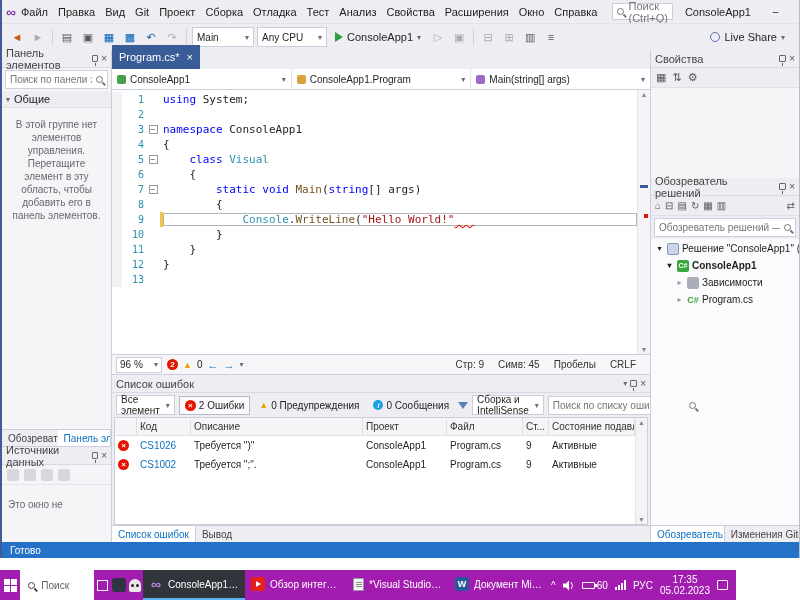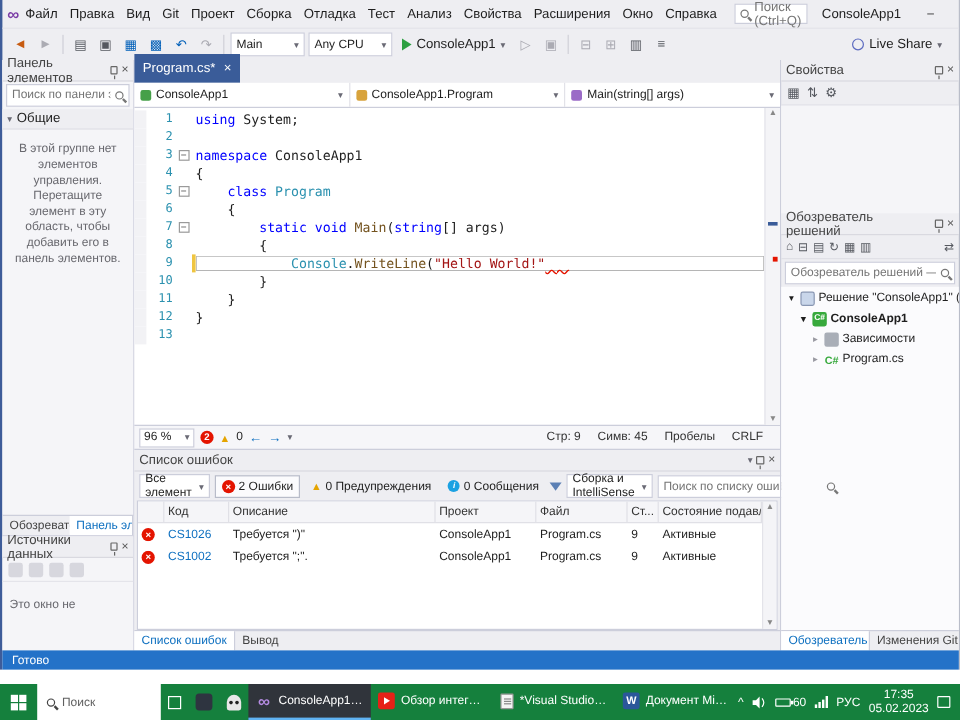--- a/index.html
+++ b/index.html
@@ -113,21 +113,21 @@
 .trow{display:flex;align-items:center;height:17px;gap:3px;white-space:nowrap;font-size:10px;overflow:hidden}
 .trow .arrow{width:9px;text-align:center;font-size:8px;flex:none}
 .ti{width:12px;height:12px;flex:none;display:inline-flex;align-items:center;justify-content:center;border-radius:2px;font-size:7px;font-weight:bold}
 .ti-solution{background:#C9D6EA;border:1px solid #8896B2}
 .ti-csproject{background:#37A93C;color:#fff}
 .ti-dependencies{background:#A9AEB7}
 .ti-csfile{color:#37A93C;font-size:9px}
 
 .statusbar{height:16px;background:#2472C8;color:#fff;display:flex;align-items:center;padding:0 8px;flex:none;font-size:10px}
 
-.taskbar{position:absolute;left:0;bottom:0;width:800px;height:30px;background:#15803d;display:flex;align-items:stretch;color:#fff}
+.taskbar{position:absolute;left:0;bottom:0;width:736px;height:30px;background:#a21caf;display:flex;align-items:stretch;color:#fff}
 .tstart{width:40px;display:flex;align-items:center;justify-content:center}
 .winlogo{display:grid;grid-template-columns:6px 6px;grid-template-rows:6px 6px;gap:1px}
 .winlogo i{background:#fff}
 .tsearch{width:130px;background:#fff;color:#5F5F5F;display:flex;align-items:center;gap:6px;padding:0 8px;font-size:10px}
 .tsearch .mag{border-color:#444}.tsearch .mag::after{background:#444}
 .tbtn{width:32px;display:flex;align-items:center;justify-content:center}
 .tview{width:11px;height:11px;border:1.5px solid #fff;position:relative}
 .pin1{width:14px;height:14px;background:#2E3440;border-radius:3px}
 .skull{width:12px;height:13px;background:#E8E8E8;border-radius:6px 6px 2px 2px;position:relative}
 .skull::before,.skull::after{content:"";position:absolute;top:5px;width:3px;height:3px;border-radius:50%;background:#222}
@@ -321,21 +321,21 @@
               <span class="mod"></span>
               <span class="txt"><span class="tk-pl">{</span></span>
             </div>
             <div class="cl">
               <span class="bpm"></span>
               <span class="ln">5</span>
               <span class="fold">
                 <span class="foldbox">−</span>
               </span>
               <span class="mod"></span>
-              <span class="txt"><span class="tk-pl">    </span><span class="tk-kw">class</span><span class="tk-pl"> </span><span class="tk-ty">Program</span></span>
+              <span class="txt"><span class="tk-pl">    </span><span class="tk-kw">class</span><span class="tk-pl"> </span><span class="tk-ty">Visual</span></span>
             </div>
             <div class="cl">
               <span class="bpm"></span>
               <span class="ln">6</span>
               <span class="fold"></span>
               <span class="mod"></span>
               <span class="txt"><span class="tk-pl">    {</span></span>
             </div>
             <div class="cl">
               <span class="bpm"></span>

